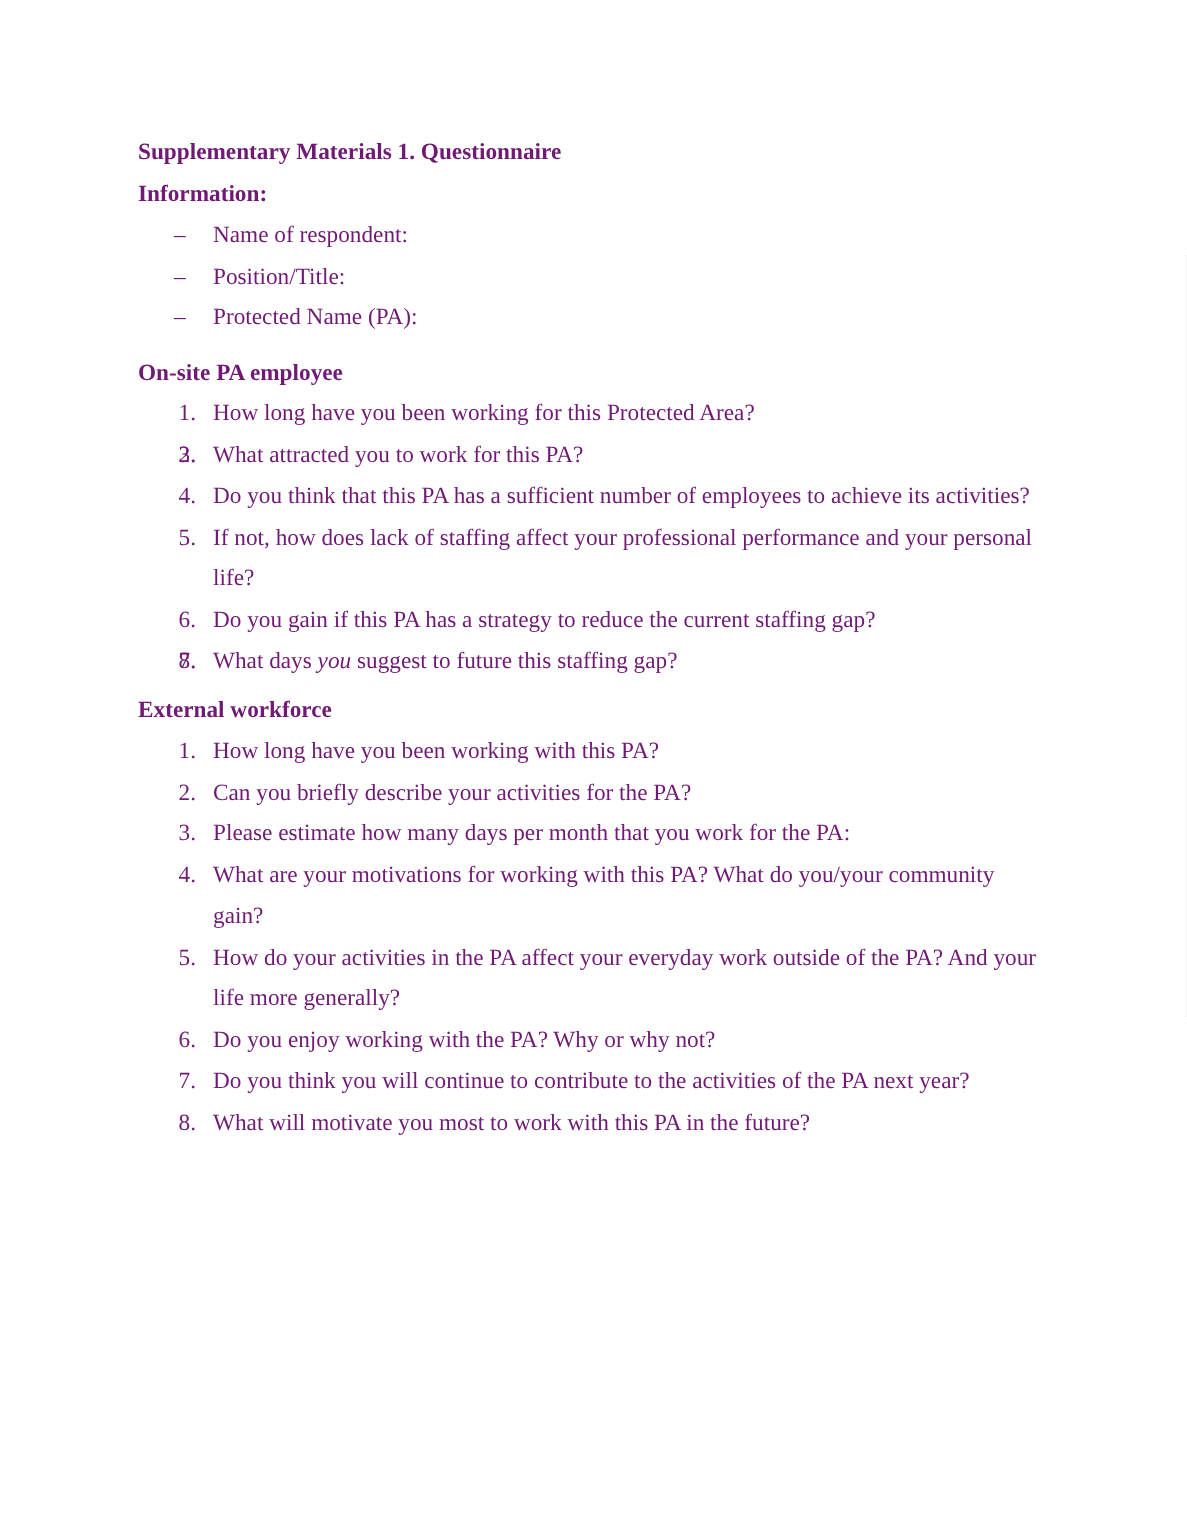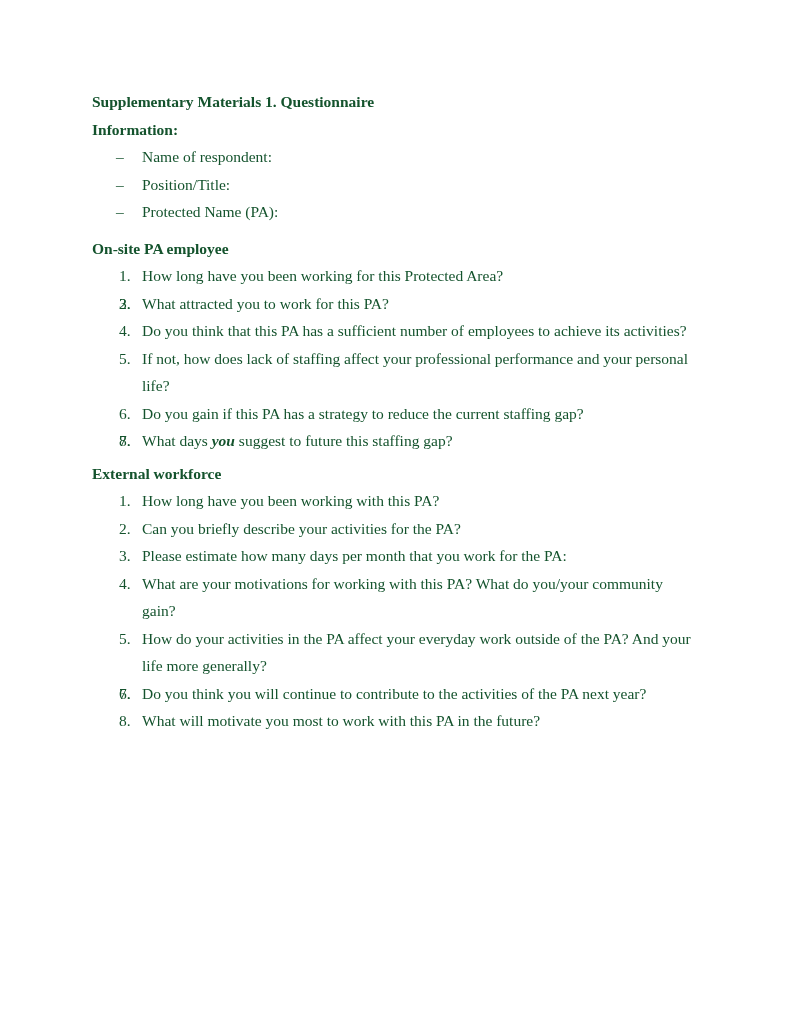--- a/index.html
+++ b/index.html
@@ -2,21 +2,21 @@
 <html><head>
 <meta charset="utf-8">
 <style>
   * { box-sizing: border-box; }
   html, body { margin: 0; padding: 0; background: #e8e8e8; }
   .page {
     width: 791px;
     height: 1024px;
     margin: 0 auto;
     background: #ffffff;
-    color: #14532d;
+    color: #701a75;
     font-family: "Liberation Serif", "DejaVu Serif", serif;
     font-size: 15.5px;
     line-height: 27.5px;
     padding: 88px 95px 0 92px;
     overflow: hidden;
   }
   p { margin: 0; }
   .heading { font-weight: bold; }
   .heading-onsite { margin-top: 9px; }
   .heading-external { margin-top: 5px; }
@@ -33,21 +33,21 @@
     position: absolute;
     left: 24px;
     top: 0;
   }
   .num {
     position: absolute;
     left: 27px;
     top: 0;
   }
   .emph {
-    font-weight: bold;
+    font-weight: normal;
     font-style: italic;
   }
 </style>
 </head>
 <body>
 
 <div class="page">
 
   <p class="heading">Supplementary Materials 1. Questionnaire</p>
 
@@ -121,20 +121,21 @@
     <li class="q-item">
       <span class="num">4.</span>
       <span>What are your motivations for working with this PA? What do you/your community gain?</span>
     </li>
     <li class="q-item">
       <span class="num">5.</span>
       <span>How do your activities in the PA affect your everyday work outside of the PA? And your life more generally?</span>
     </li>
     <li class="q-item">
       <span class="num">6.</span>
+      <span>Do you enjoy working with the PA? Why or why not?</span>
     </li>
     <li class="q-item">
       <span class="num">7.</span>
       <span>Do you think you will continue to contribute to the activities of the PA next year?</span>
     </li>
     <li class="q-item">
       <span class="num">8.</span>
       <span>What will motivate you most to work with this PA in the future?</span>
     </li>
   </ol>

